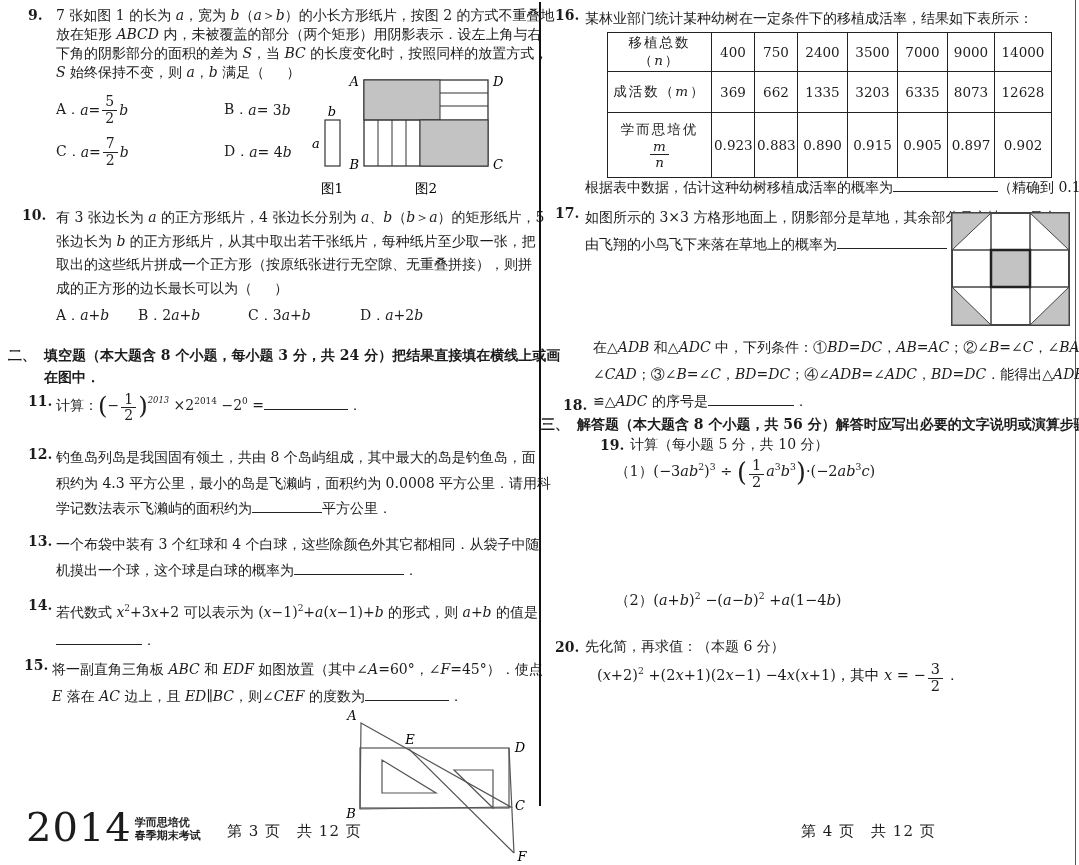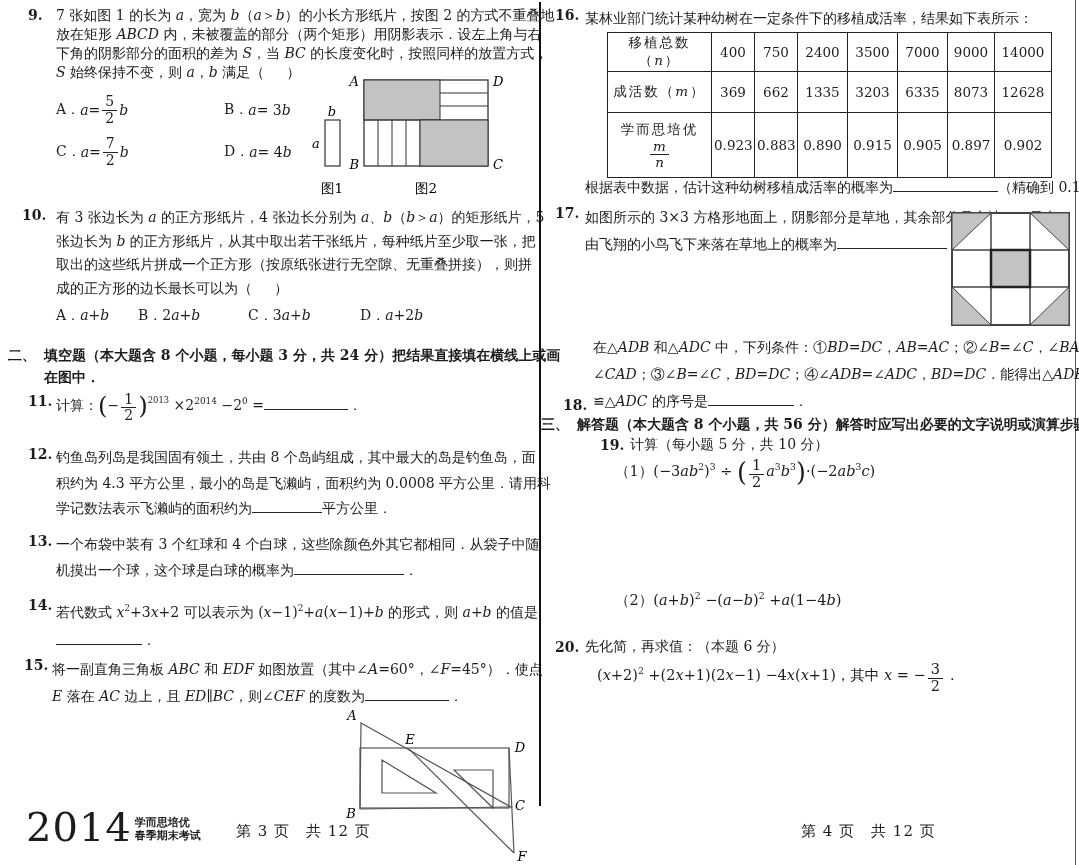--- a/index.html
+++ b/index.html
@@ -15,21 +15,21 @@
   .q{position:absolute;display:flex;align-items:flex-start;}
   .qnum{font-weight:bold;width:28px;flex:0 0 28px;font-size:14px;line-height:19px;}
   .qbody{font-size:14px;}
   .ln{display:block;white-space:nowrap;}
   .lh19 .ln{line-height:19px;}
   .lh23 .ln{line-height:23.5px;}
   .lh25 .ln{line-height:25.5px;}
   .lh27 .ln{line-height:27px;}
   i{font-family:"DejaVu Serif","Liberation Serif",serif;}
   sup{font-size:64%;}
-  .hisup{font-size:60%;position:relative;top:-0.85em;vertical-align:baseline;}
+  .hisup{font-size:60%;position:relative;top:-0.85em;vertical-align:baseline;font-style:italic;}
   .bp{font-size:175%;font-weight:300;vertical-align:-0.18em;line-height:0;}
   .fr{display:inline-block;text-align:center;vertical-align:-0.75em;line-height:1.1;margin:0 2px;}
   .fr .n{display:block;border-bottom:1px solid #222;padding:0 3px;}
   .fr .d{display:block;}
   .bl{display:inline-block;border-bottom:1.3px solid #222;height:0.95em;}
   .w70{width:70px}.w84{width:84px}.w86{width:86px}.w105{width:105px}.w110{width:110px}
 
   .opts9{display:grid;grid-template-columns:168px auto;row-gap:2px;margin-top:8px;width:340px;}
   .opts9 .opt{height:40px;display:flex;align-items:center;font-size:14px;}
   .opts10{display:grid;grid-template-columns:82px 110px 112px auto;margin-top:7px;font-size:14px;width:470px;}
@@ -187,21 +187,21 @@
     <text class="figlbl" x="192" y="163" text-anchor="middle">F</text>
   </svg>
 
   <div class="footer-left">
     <span class="year">2014</span>
     <span class="brand">
       <span class="ln">学而思培优</span>
       <span class="ln">春季期末考试</span>
     </span>
   </div>
-  <div class="pageno" style="left:236px;top:822px;">第 3 页　共 12 页</div>
+  <div class="pageno" style="left:227px;top:822px;">第 3 页　共 12 页</div>
 </div>
 
 <div class="divider"></div>
 <div class="edge-right"></div>
 
 <div class="col col-right">
 
   <div class="q lh25" style="top:6px;left:14px;">
     <span class="qnum" style="width:30px;flex:0 0 30px;">16.</span>
     <div class="qbody">

